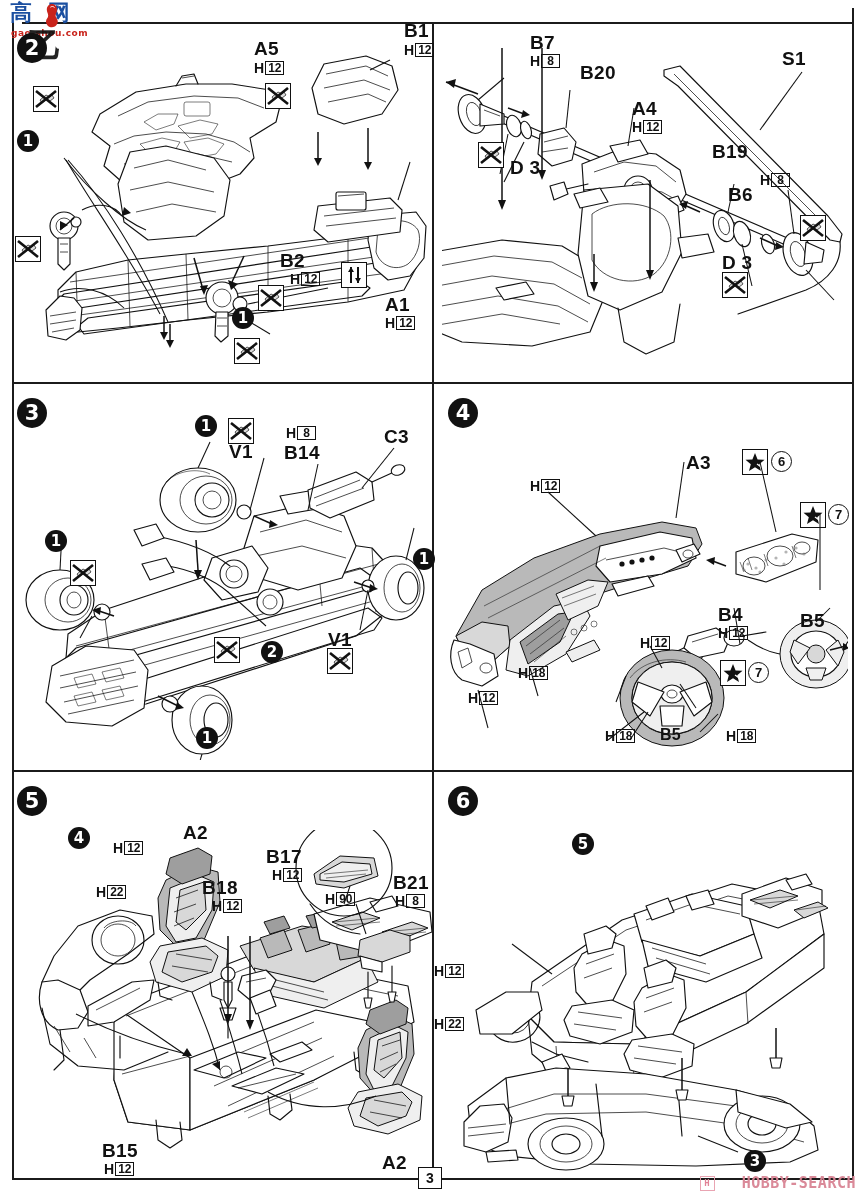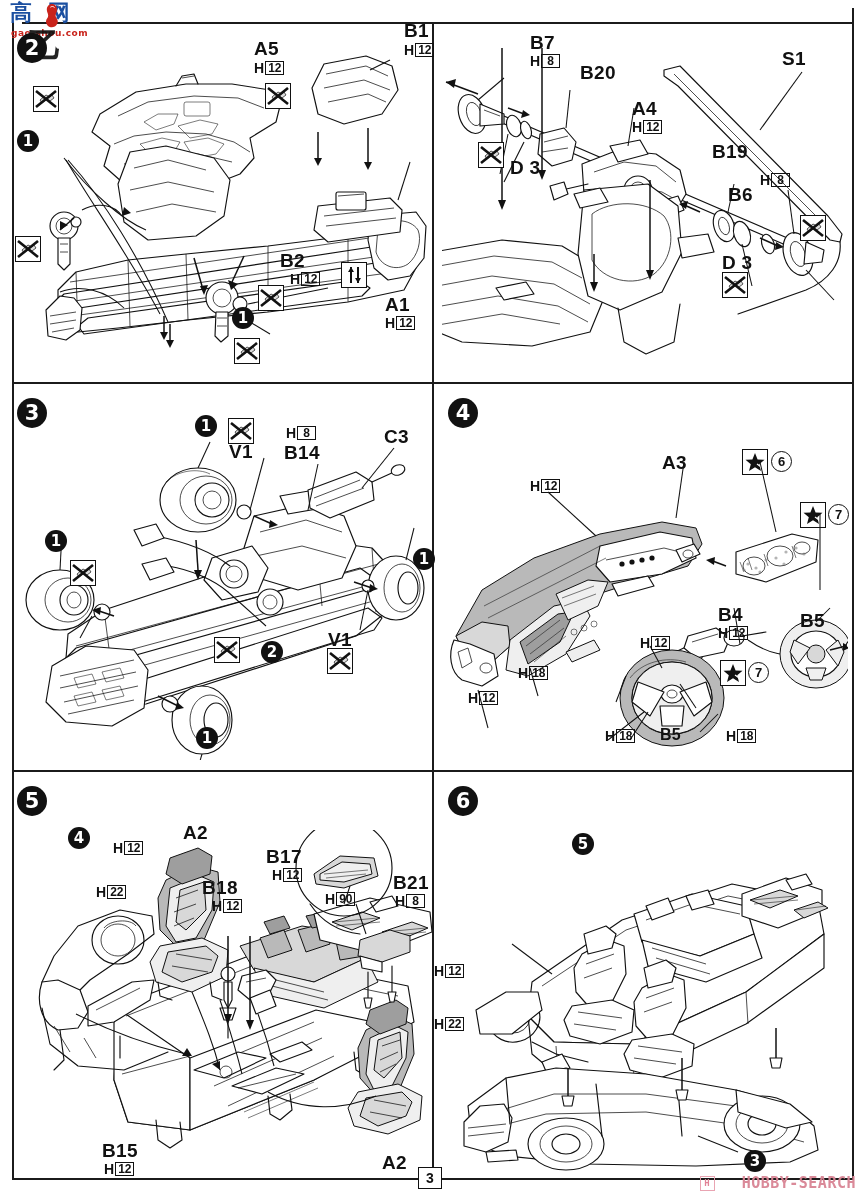--- a/index.html
+++ b/index.html
@@ -675,21 +675,21 @@
     <path class="fillw" d="M96 42 L70 52 L84 76 L102 62 Z"></path>
     <path class="fillw" d="M50 66 L74 66 L72 86 L52 86 Z"></path>
     <path class="hair" d="M20 38 C32 22 56 16 76 22"></path>
   </svg>
   </div>
 
   <div class="hcode" style="left:530px;top:478px;">
     <span class="h">H</span>
     <span class="box">12</span>
   </div>
-  <div class="part" style="left:662px;top:452px;">A3</div>
+  <div class="part" style="left:686px;top:452px;">A3</div>
 
   <div class="iconbox star" style="left:742px;top:449px;">
     <svg width="24" height="24" viewBox="0 0 24 24">
       <path d="M12 3 L14.6 9.4 L21.5 9.8 L16.2 14.2 L18 21 L12 17.2 L6 21 L7.8 14.2 L2.5 9.8 L9.4 9.4 Z" fill="#111"></path>
       <path d="M14 14 L21 19" stroke="#fff" stroke-width="1.2"></path>
     </svg>
   </div>
   <div class="circnum" style="left:771px;top:451px;">6</div>
 
   <div class="iconbox star" style="left:800px;top:502px;">

